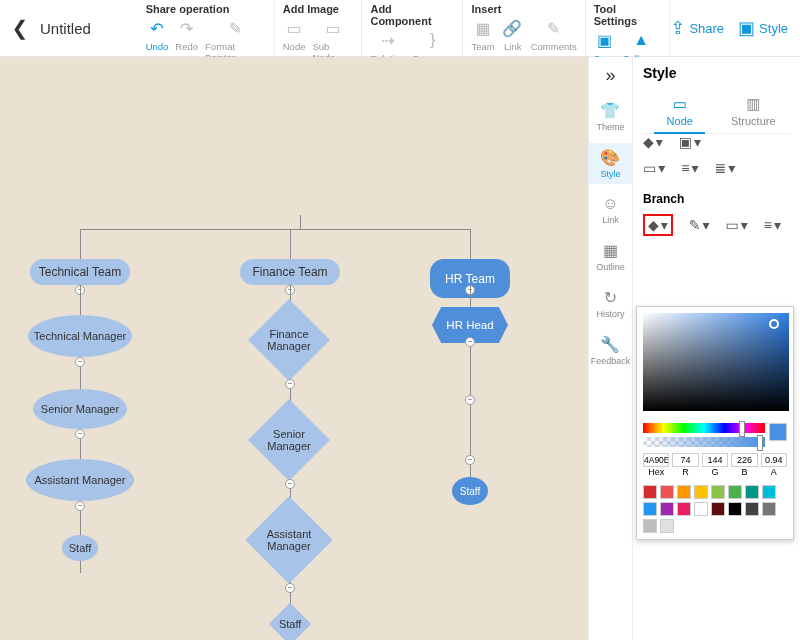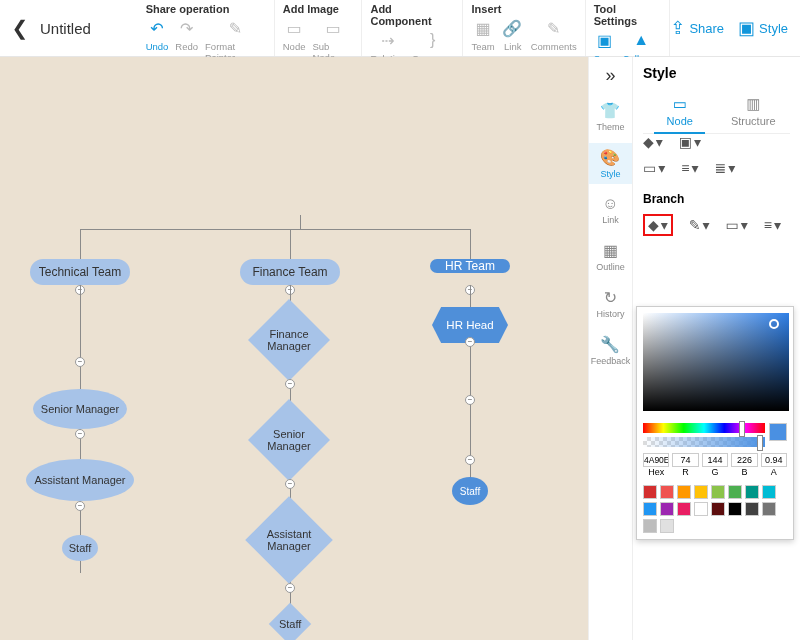--- a/index.html
+++ b/index.html
@@ -176,20 +176,23 @@
     <div class="conn connV" style="left:80px;top:172px;height:30px"></div>
     <div class="conn connV" style="left:290px;top:172px;height:30px"></div>
     <div class="conn connV" style="left:470px;top:172px;height:30px"></div>
 
 
     <div class="node pill" style="left:30px;top:202px;width:100px;height:26px">
         <span>Technical Team</span>
       </div>
     <div class="minus" style="left:75px;top:228px">−</div>
     <div class="conn connV" style="left:80px;top:228px;height:288px"></div>
+    <div class="node ell" style="left:28px;top:258px;width:104px;height:42px">
+        <span>Technical Manager</span>
+      </div>
     <div class="minus" style="left:75px;top:300px">−</div>
     <div class="node ell" style="left:33px;top:332px;width:94px;height:40px">
         <span>Senior Manager</span>
       </div>
     <div class="minus" style="left:75px;top:372px">−</div>
     <div class="node ell" style="left:26px;top:402px;width:108px;height:42px">
         <span>Assistant Manager</span>
       </div>
     <div class="minus" style="left:75px;top:444px">−</div>
     <div class="node ell" style="left:62px;top:478px;width:36px;height:26px">
@@ -210,21 +213,21 @@
       </div>
     <div class="minus" style="left:285px;top:422px">−</div>
     <div class="node diamond" style="left:258px;top:452px;width:62px;height:62px">
         <span>Assistant Manager</span>
       </div>
     <div class="minus" style="left:285px;top:526px">−</div>
     <div class="node diamond" style="left:275px;top:552px;width:30px;height:30px">
         <span>Staff</span>
       </div>
 
-    <div class="node pill" style="left:430px;top:202px;width:80px;height:14px;background:#4f8fd9;color:#fff">
+    <div class="node pill" style="left:430px;top:202px;width:80px;height:39px;background:#4f8fd9;color:#fff">
         <span>HR Team</span>
       </div>
     <div class="minus" style="left:465px;top:228px">−</div>
     <div class="conn connV" style="left:470px;top:228px;height:210px"></div>
     <div class="node hex-node" style="left:432px;top:250px;width:76px;height:36px">
         <span>HR Head</span>
       </div>
     <div class="minus" style="left:465px;top:280px">−</div>
     <div class="minus" style="left:465px;top:338px">−</div>
     <div class="minus" style="left:465px;top:398px">−</div>

